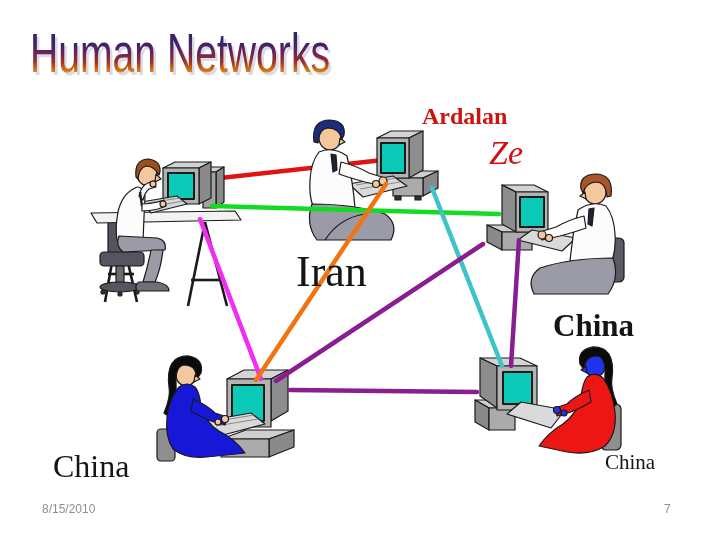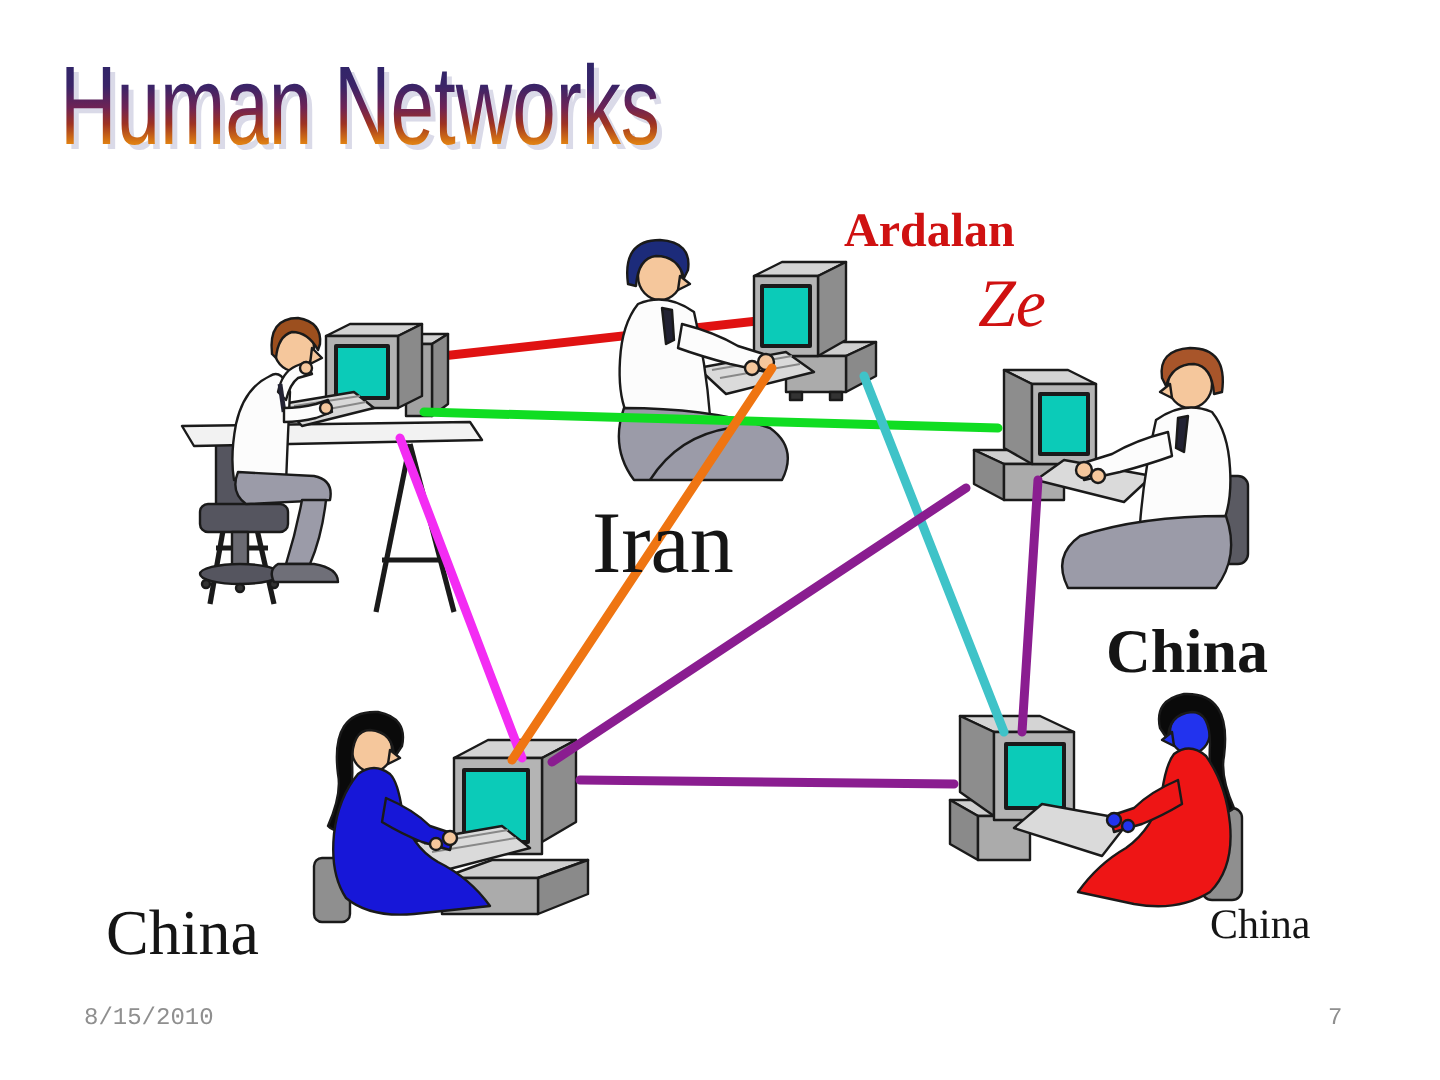--- a/index.html
+++ b/index.html
@@ -2,21 +2,21 @@
 <html><head>
 <meta charset="utf-8">
 <style>
 html,body{margin:0;padding:0;background:#fff;}
 #slide{position:relative;width:720px;height:540px;background:#ffffff;overflow:hidden;font-family:"Liberation Serif",serif;}
 .fig{position:absolute;}
 .lbl{position:absolute;white-space:nowrap;line-height:1;}
 .red-i{color:#cf1111;font-style:italic;}
 .red-b{color:#cf1111;font-weight:bold;margin-left:28px;}
 .blk{color:#151515;}
-.footer{position:absolute;color:#8f8f8f;font-family:Liberation Mono, monospace;font-size:12px;}
+.footer{position:absolute;color:#8f8f8f;font-family:Liberation Sans, sans-serif;font-size:12px;}
 </style>
 </head>
 <body>
 
 <div id="slide">
 
   <svg class="fig" style="left:20px;top:18px" width="350" height="80">
     <defs>
       <linearGradient id="tg" x1="0" y1="0" x2="0" y2="1">
         <stop offset="0" stop-color="#26266a"></stop>

